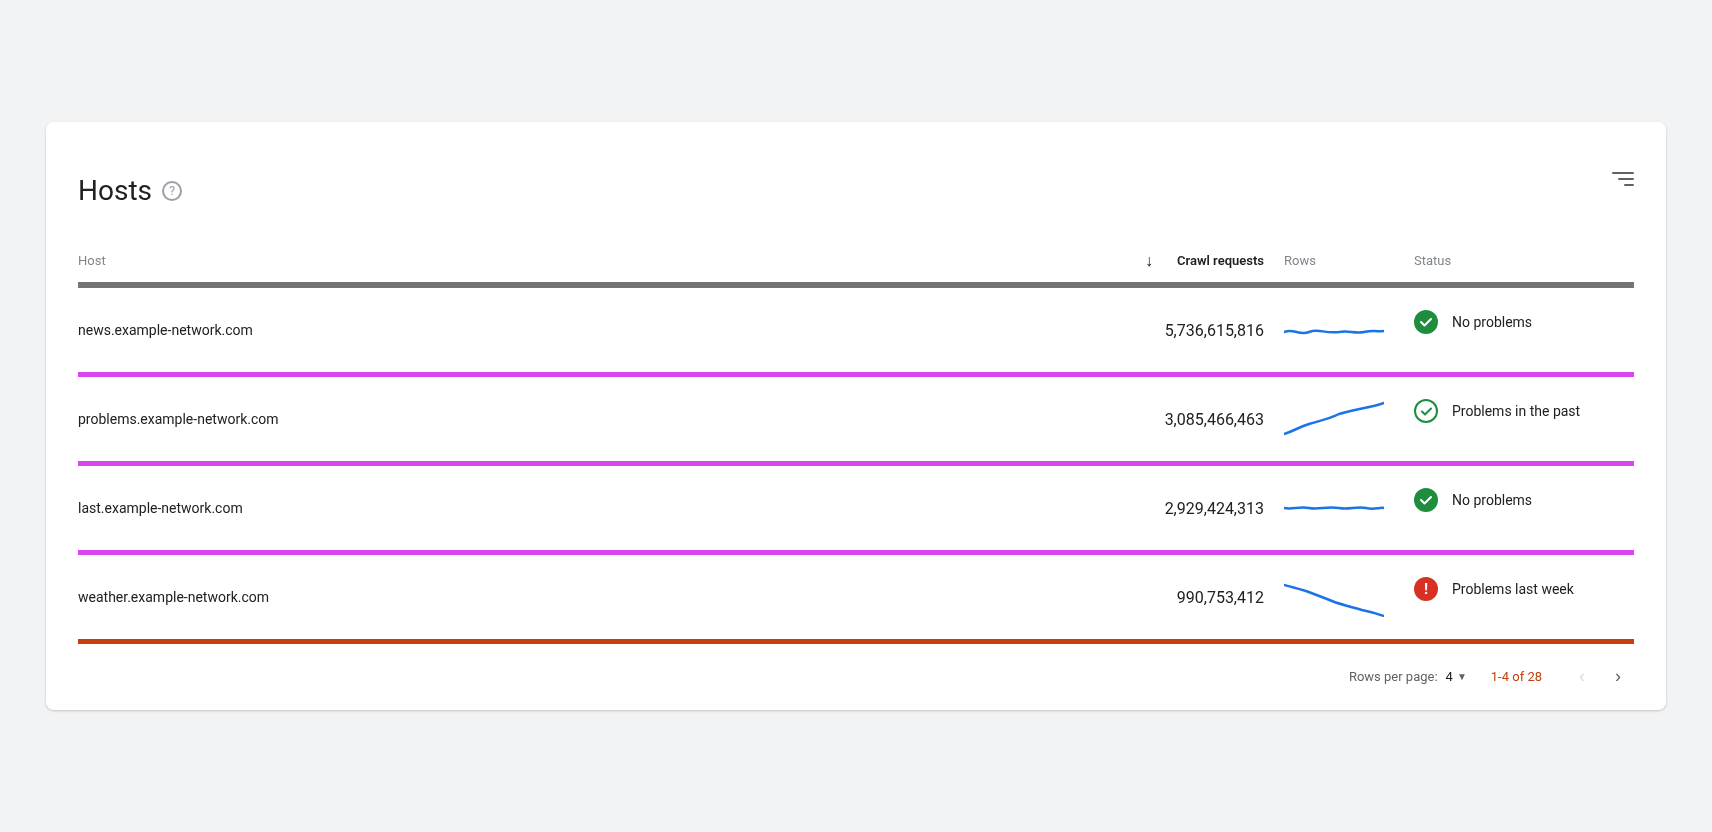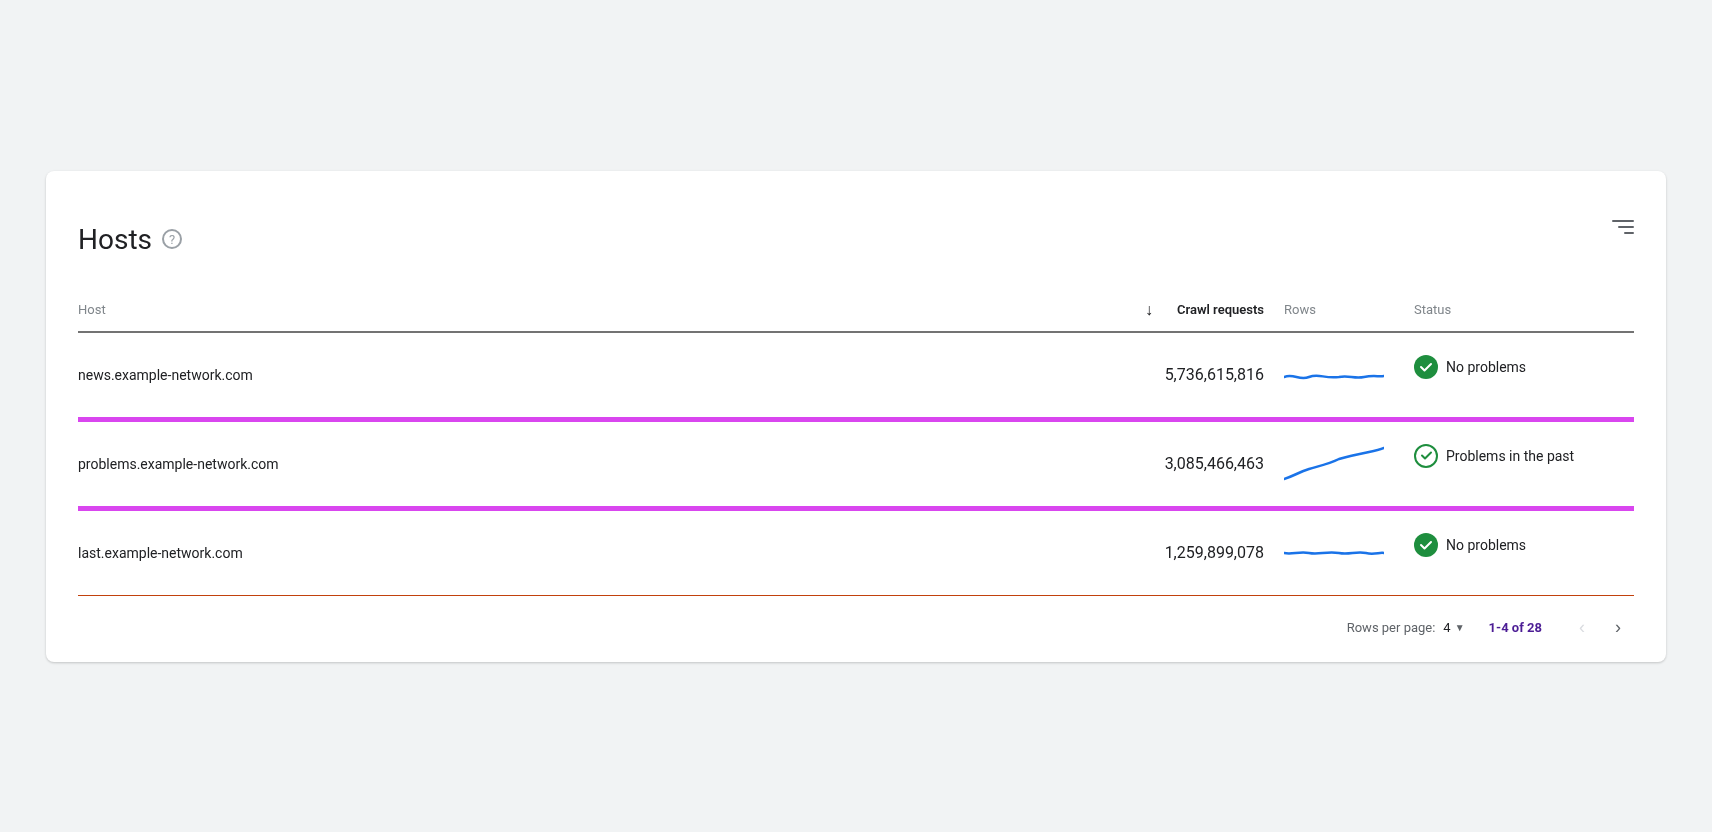--- a/index.html
+++ b/index.html
@@ -70,21 +70,21 @@
       border-radius: 1px;
     }
     .filter-lines span:nth-child(1) { width: 22px; }
     .filter-lines span:nth-child(2) { width: 16px; }
     .filter-lines span:nth-child(3) { width: 10px; }
     table {
       width: 100%;
       border-collapse: collapse;
     }
     thead tr {
-      border-bottom: 2px solid #737373;
+      border-bottom: 6px solid #737373;
     }
     th {
       font-size: 13px;
       font-weight: 400;
       color: #80868b;
       padding: 12px 16px 12px 0;
       text-align: left;
       white-space: nowrap;
     }
     th.host-col { width: 55%; }
@@ -122,21 +122,21 @@
       padding-right: 20px;
       font-size: 16px;
       color: #202124;
     }
     td.trend-cell {
       width: 130px;
     }
     td.status-cell {
       display: flex;
       align-items: center;
-      gap: 8px;
+      gap: 14px;
       white-space: nowrap;
     }
     .status-icon-ok {
       width: 24px;
       height: 24px;
       border-radius: 50%;
       background: #1e8e3e;
       display: flex;
       align-items: center;
       justify-content: center;
@@ -169,21 +169,21 @@
       font-weight: 700;
     }
     .status-text { font-size: 14px; color: #202124; }
     .trend-svg { display: block; }
     .pagination-row {
       display: flex;
       align-items: center;
       justify-content: flex-end;
       padding: 16px 0 18px 0;
       gap: 24px;
-      border-top: 1px solid #c2410c;
+      border-top: 5px solid #c2410c;
     }
     .rows-per-page {
       display: flex;
       align-items: center;
       gap: 8px;
       color: #5f6368;
       font-size: 13px;
     }
     .rows-select {
       display: flex;
@@ -191,23 +191,22 @@
       gap: 4px;
       cursor: pointer;
       color: #202124;
       font-size: 13px;
     }
     .rows-select-arrow {
       font-size: 10px;
       color: #5f6368;
     }
     .page-info {
-      color: #4c1d95;
-      font-size: 13px;
-      font-weight: bold;
+      color: #c2410c;
+      font-size: 13px;
     }
     .pagination-btns {
       display: flex;
       align-items: center;
       gap: 4px;
     }
     .page-btn {
       width: 32px;
       height: 32px;
       border: none;
@@ -284,33 +283,46 @@
       <div class="status-icon-past">
       <svg viewBox="0 0 13 13" fill="none" xmlns="http://www.w3.org/2000/svg">
         <path d="M2 6.5L5 9.5L11 3.5" stroke="#1e8e3e" stroke-width="2" stroke-linecap="round" stroke-linejoin="round"></path>
       </svg>
     </div>
       <span class="status-text">Problems in the past</span>
     </td>
   </tr>
         <tr>
     <td class="host-cell">last.example-network.com</td>
-    <td class="crawl-cell">1,259,899,078</td>
+    <td class="crawl-cell">2,929,424,313</td>
     <td class="trend-cell">
             <svg class="trend-svg" width="100" height="40" viewBox="0 0 100 40">
     <path d="M0,20 C8,22 15,18 25,20 C35,22 42,18 55,20 C65,22 72,18 82,20 C90,22 96,19 100,20" stroke="#1a73e8" stroke-width="2.5" fill="none" stroke-linecap="round" stroke-linejoin="round"></path>
   </svg>
           </td>
     <td class="status-cell">
       <div class="status-icon-ok">
       <svg viewBox="0 0 14 14" fill="none" xmlns="http://www.w3.org/2000/svg">
         <path d="M2 7L5.5 10.5L12 4" stroke="white" stroke-width="2" stroke-linecap="round" stroke-linejoin="round"></path>
       </svg>
     </div>
       <span class="status-text">No problems</span>
+    </td>
+  </tr>
+        <tr>
+    <td class="host-cell">weather.example-network.com</td>
+    <td class="crawl-cell">990,753,412</td>
+    <td class="trend-cell">
+            <svg class="trend-svg" width="100" height="40" viewBox="0 0 100 40">
+    <path d="M0,8 C8,10 15,12 22,14 C30,17 38,20 48,24 C58,28 68,30 78,33 C88,35 94,37 100,39" stroke="#1a73e8" stroke-width="2.5" fill="none" stroke-linecap="round" stroke-linejoin="round"></path>
+  </svg>
+          </td>
+    <td class="status-cell">
+      <div class="status-icon-error">!</div>
+      <span class="status-text">Problems last week</span>
     </td>
   </tr>
       </tbody>
   </table>
 
   <div class="pagination-row">
     <div class="rows-per-page">
       <span>Rows per page:</span>
       <div class="rows-select">
         <span>4</span>

